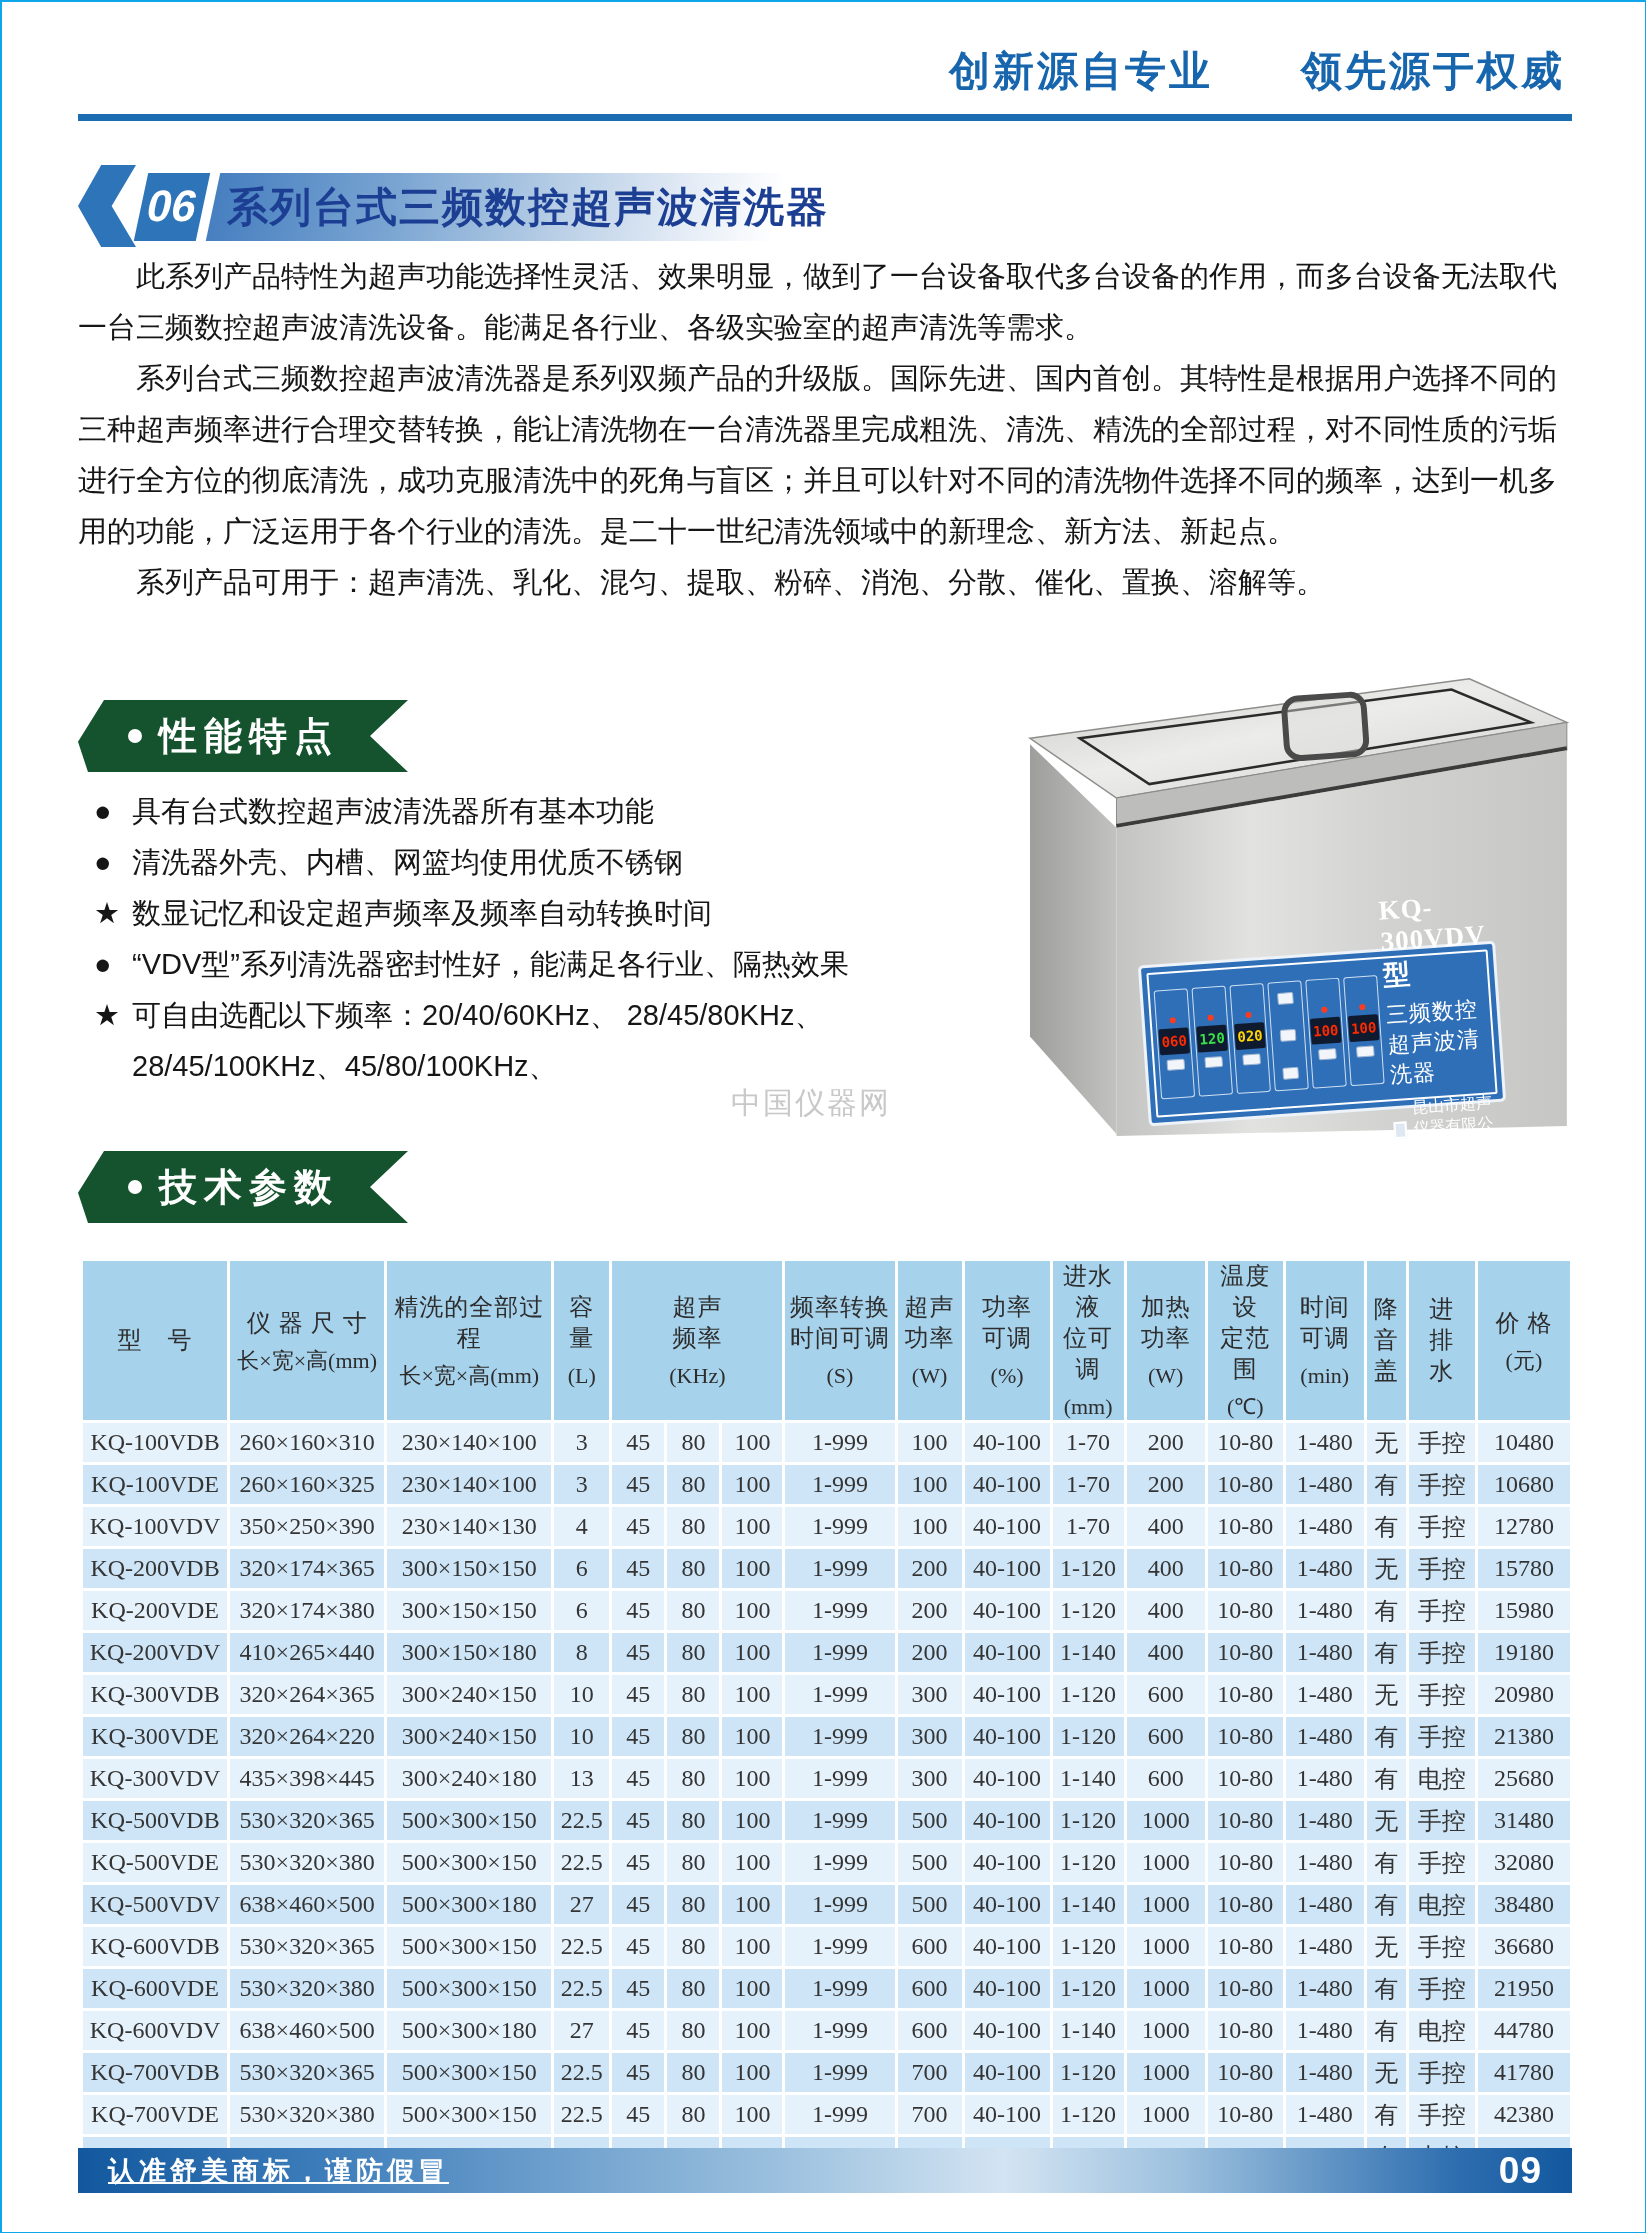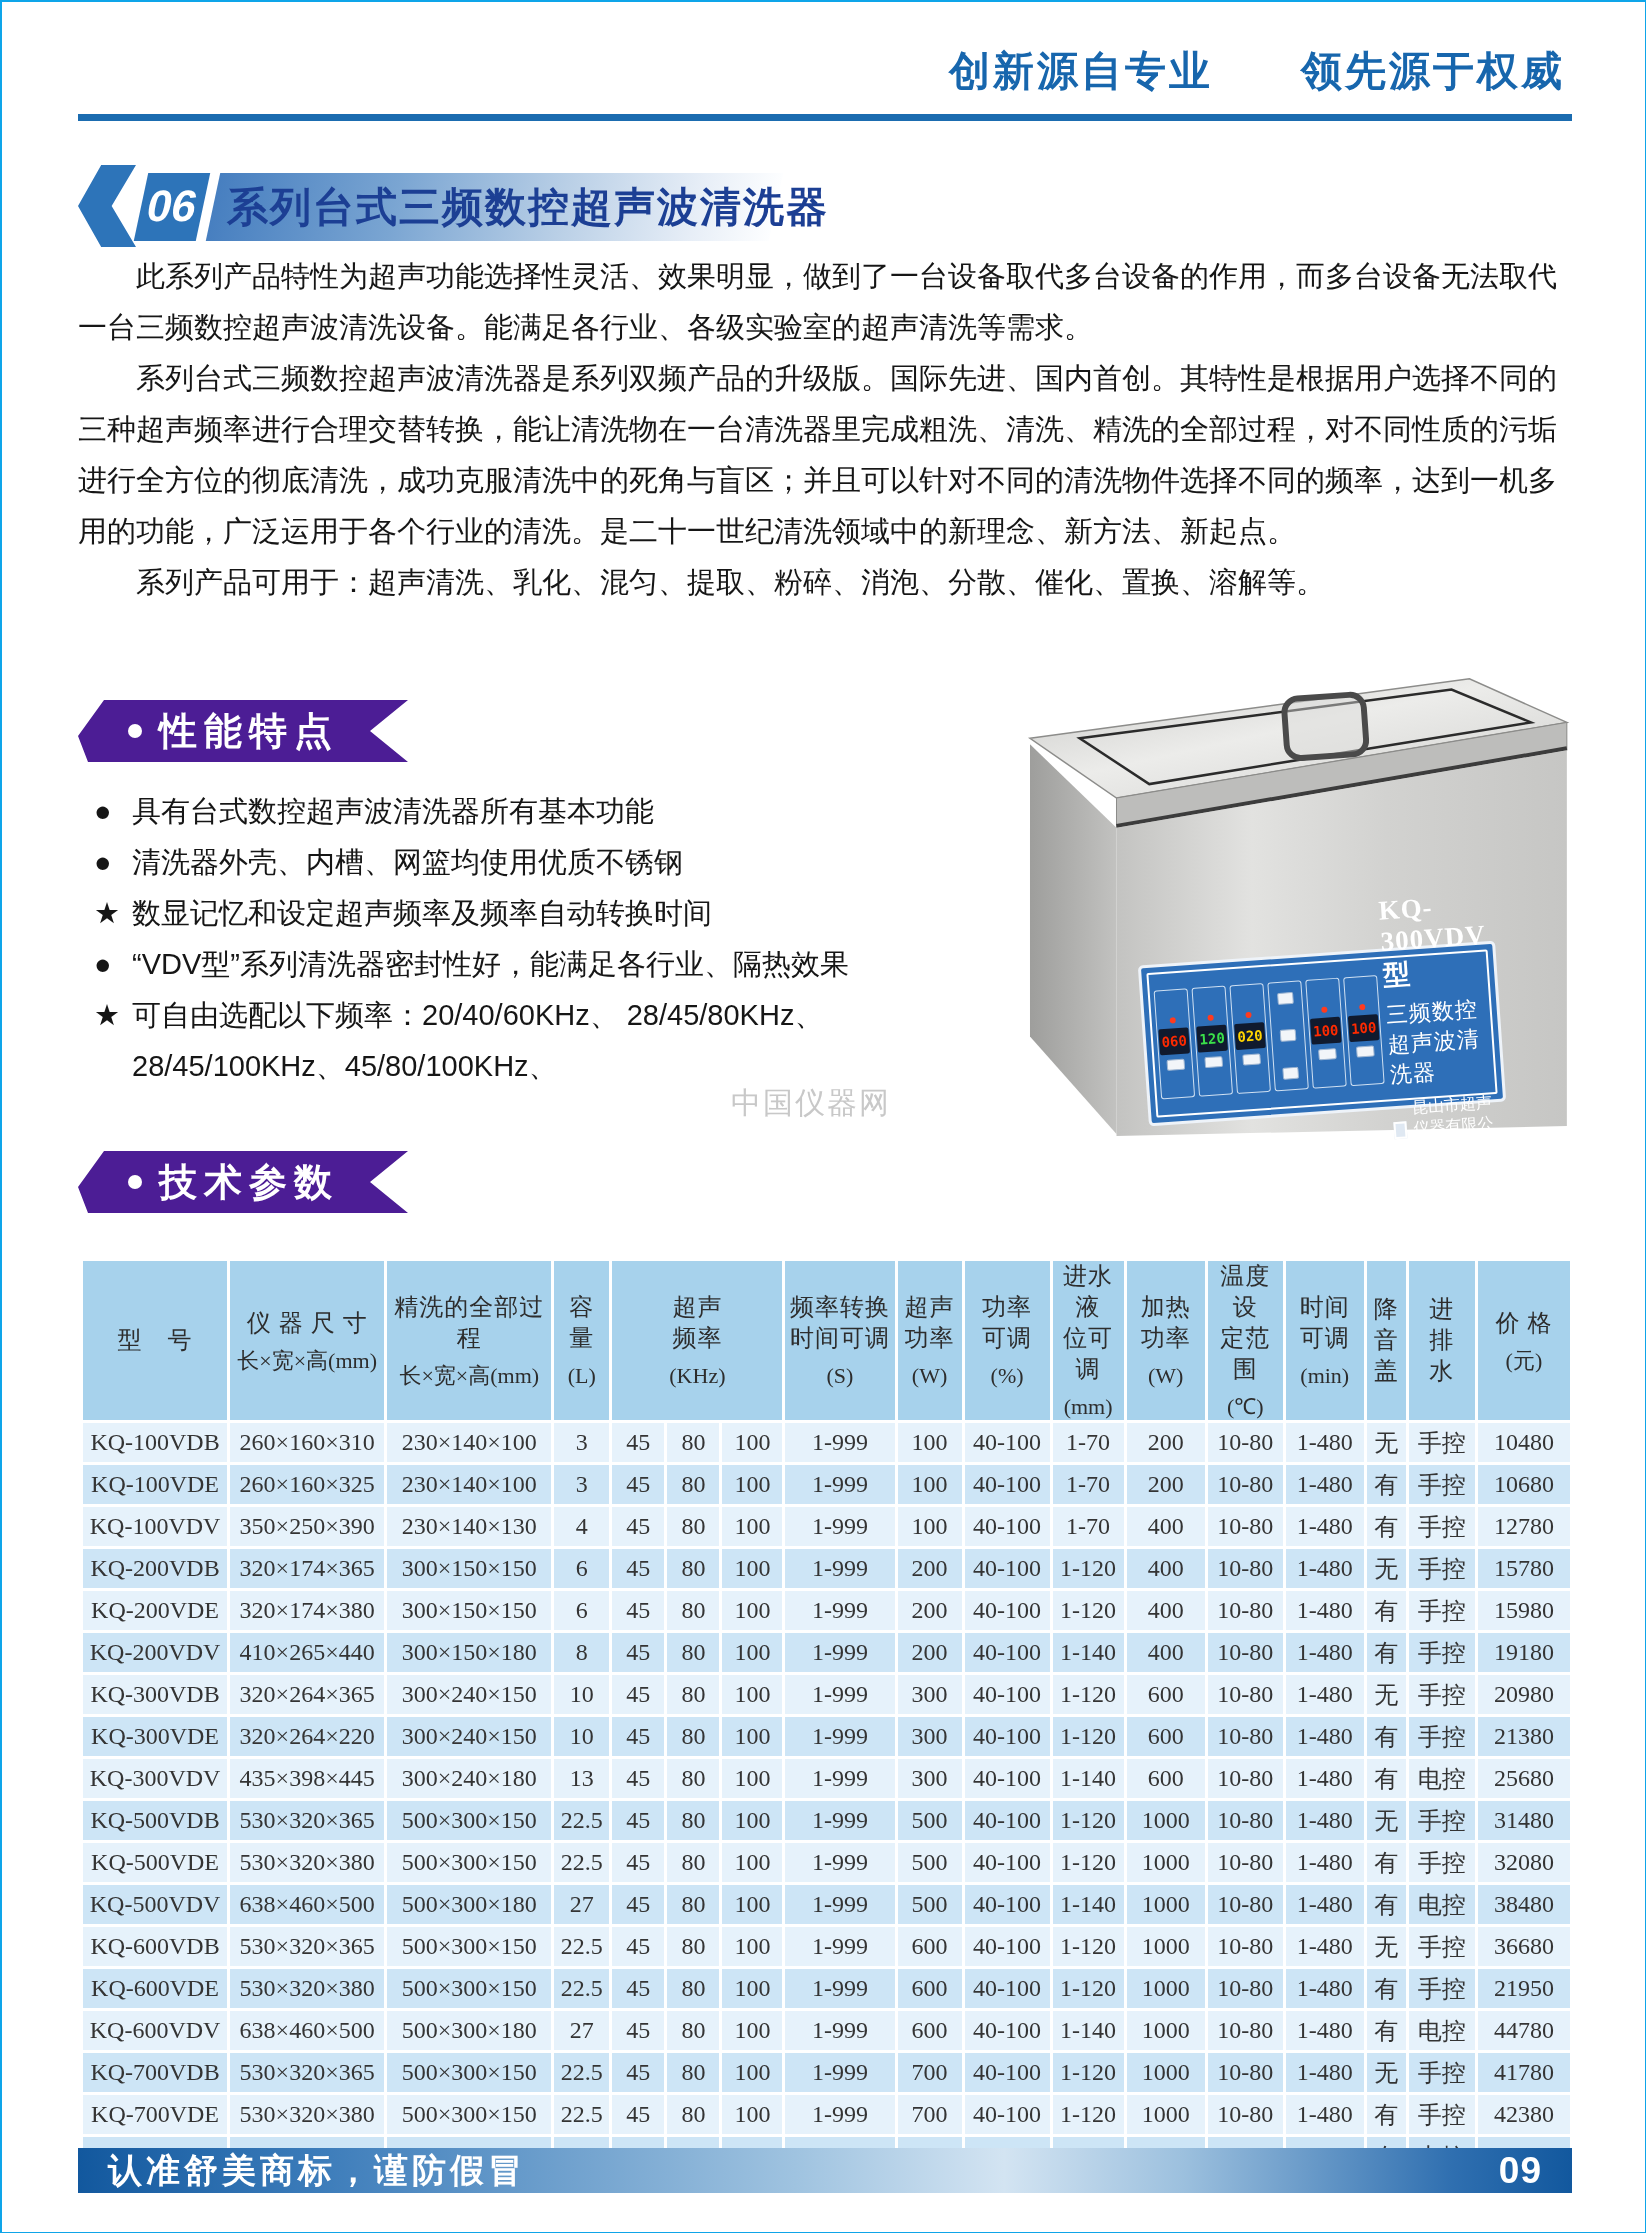--- a/index.html
+++ b/index.html
@@ -38,21 +38,21 @@
     font-size:41px; font-weight:bold; color:#1c3f94; letter-spacing:2px;
   }
   
   .intro {
     position:absolute; left:76px; top:249px; width:1498px;
     font-size:29px; line-height:51px; color:#161616;
   }
   .intro p { text-indent:2em; }
   
   .ribbon {
-    position:absolute; left:76px; width:330px; height:62px; background:#4c1d95;
+    position:absolute; left:76px; width:330px; height:72px; background:#14532d;
     clip-path:polygon(26px 0,100% 0,calc(100% - 38px) 50%,100% 100%,10px 100%,0 58%);
     display:flex; align-items:center; padding-left:50px;
     color:#fff; font-weight:bold; font-size:38px; letter-spacing:7px;
   }
   .ribbon .dot { width:14px; height:14px; border-radius:50%; background:#fff; margin-right:17px; flex:0 0 auto; }
   .ribbon-features { top:698px; }
   .ribbon-specs { top:1149px; }
   
   .features { position:absolute; left:92px; top:784px; width:776px; list-style:none; }
   .features li { display:flex; font-size:29px; color:#161616; line-height:51px; }
@@ -103,21 +103,21 @@
   }
   .specs-table tr.r-light td { background:#e6f2fb; }
   .specs-table tr.r-dark  td { background:#cde5f6; }
   
   .footer-bar {
     position:absolute; left:76px; top:2146px; width:1494px; height:45px;
     background:linear-gradient(90deg,#12589e 0%,#3c7cba 16%,#9fc3e0 48%,#d3e4f2 62%,#9cc0de 74%,#2f6fb0 92%,#12589e 100%);
     display:flex; justify-content:space-between; align-items:center; padding:0 30px;
     color:#fff; font-weight:bold;
   }
-  .footer-left { font-size:34px; letter-spacing:4px; }
+  .footer-left { font-size:27px; letter-spacing:4px;text-decoration:underline; }
   .footer-page { font-size:37px; letter-spacing:1px; }
 </style>
 </head>
 <body>
 
 <div class="page">
 
   <div class="slogan">创新源自专业　　领先源于权威</div>
   <div class="top-rule"></div>
 

